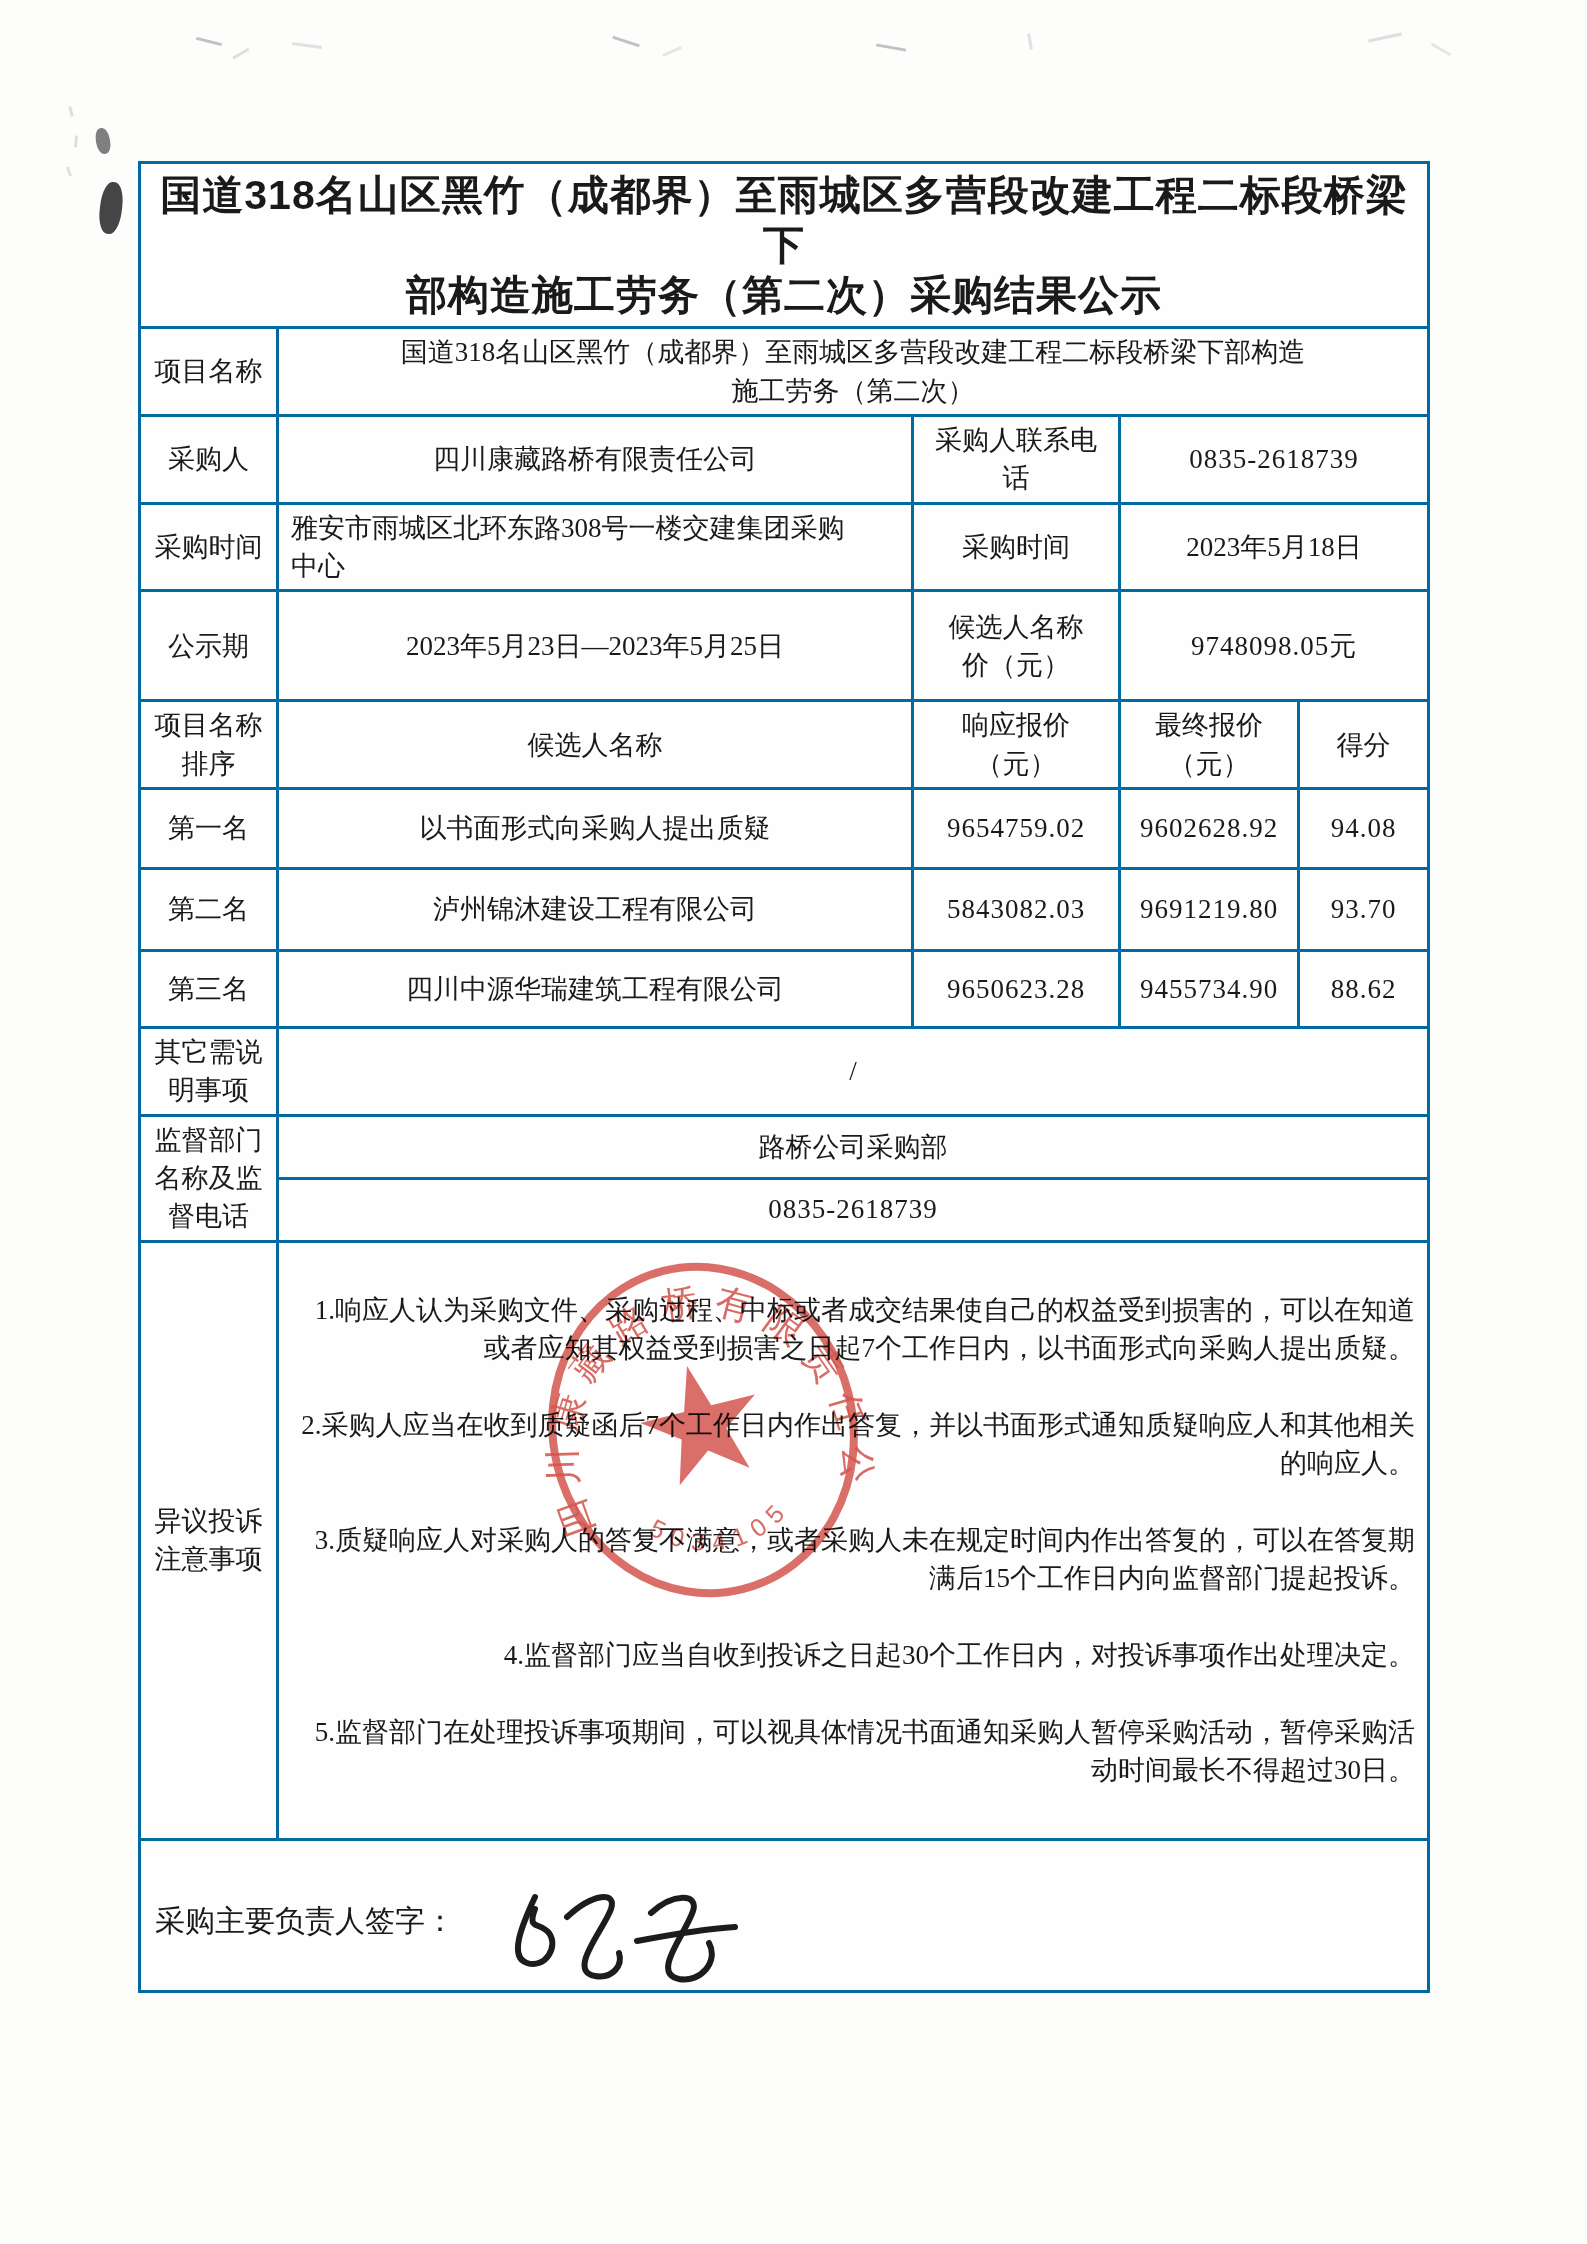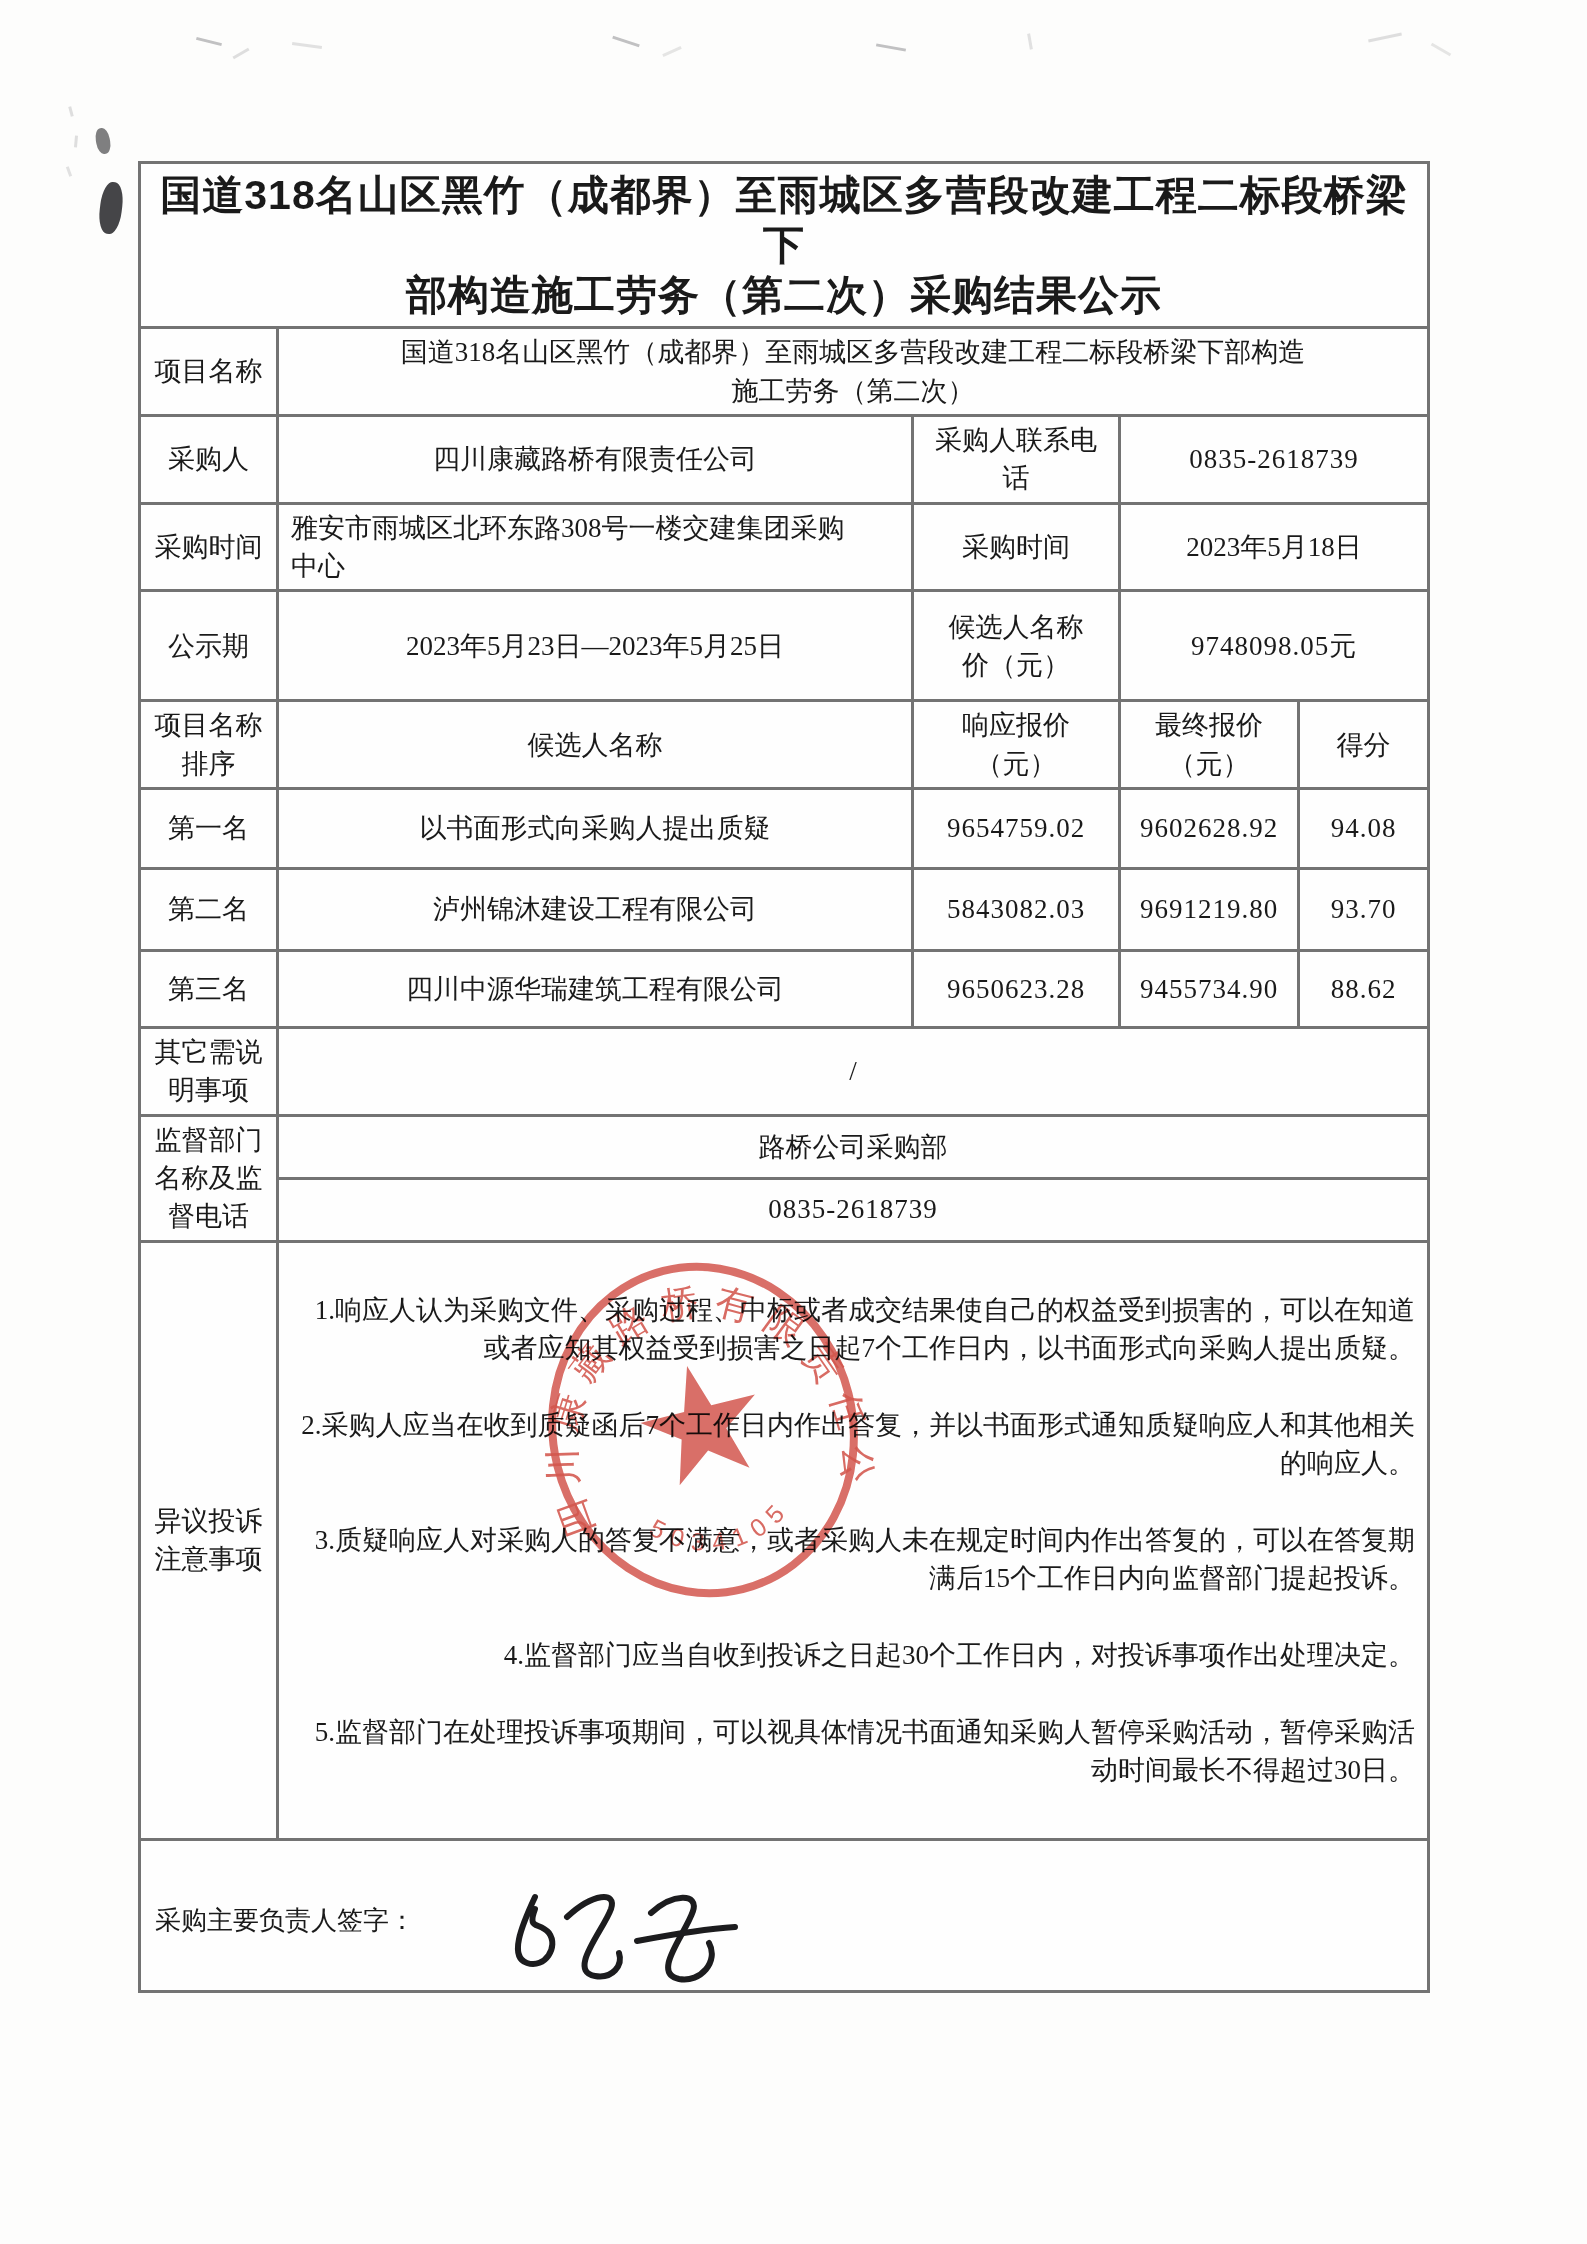--- a/index.html
+++ b/index.html
@@ -13,37 +13,37 @@
   
   .mark{position:absolute;background:none;border-top:3px solid rgba(95,95,100,.38);}
   .blob{position:absolute;background:#17171a;border-radius:45%;}
   
   table.doc{
     position:absolute;left:138px;top:161px;width:1289px;
     border-collapse:collapse;table-layout:fixed;
     background:rgba(255,255,255,.6);
   }
   td{
-    border:3px solid #737373;
+    border:3px solid #0369a1;
     font-size:27px;line-height:1.42;
     text-align:center;vertical-align:middle;
     padding:4px 10px;
     white-space:pre-line;
     word-break:break-all;
   }
   td.title-cell{
     font-family:"Liberation Sans","DejaVu Sans",sans-serif;
     font-weight:bold;font-size:41px;line-height:1.22;letter-spacing:1px;
     padding:6px 4px;
   }
   td.left{text-align:left;padding-left:12px;padding-right:12px;}
   td.num{letter-spacing:1px;}
   .obj-cell{vertical-align:middle;padding-top:10px;padding-bottom:10px;}
   .obj-item{text-align:right;white-space:pre-line;word-break:break-all;}
-  .sig-cell{position:relative;text-align:left;padding-left:14px;font-size:26px;white-space:normal;}
+  .sig-cell{position:relative;text-align:left;padding-left:14px;font-size:30px;white-space:normal;}
   .sig-label{position:relative;top:6px;}
   .signature-svg{position:absolute;left:360px;top:42px;}
   
   .stamp{
     position:absolute;left:536px;top:1252px;width:334px;height:356px;
     transform:rotate(-14deg);
     mix-blend-mode:multiply;opacity:.92;
     pointer-events:none;
   }
 </style>

